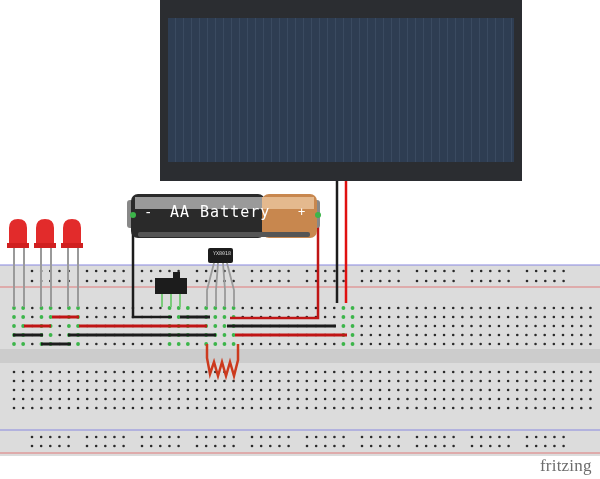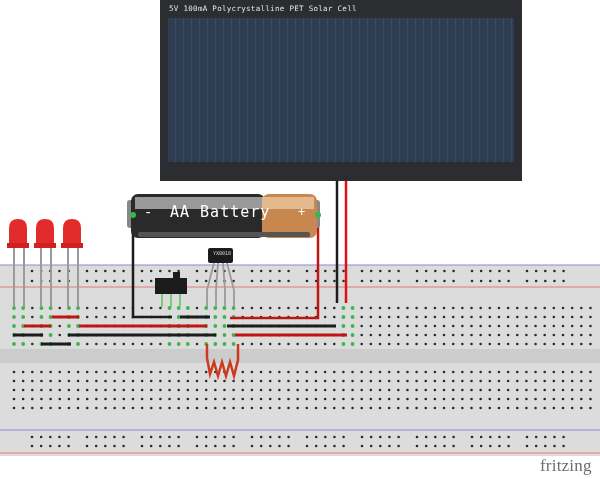--- a/index.html
+++ b/index.html
@@ -936,21 +936,20 @@
     <rect x="262" y="194" width="55" height="44" rx="7" fill="#c8874e"></rect>
     <rect x="135" y="197" width="127" height="12" fill="#9a9a9a"></rect>
     <rect x="262" y="197" width="52" height="12" fill="#e4b98e"></rect>
     <rect x="138" y="232" width="172" height="5" rx="2" fill="#555"></rect>
     <circle cx="133" cy="215" r="3" fill="#3cb54a"></circle>
     <circle cx="318" cy="215" r="3" fill="#3cb54a"></circle>
   </g>
 </svg>
 
 <div class="solar">
-  <div class="solar-title">5V 100mA Polycrystalline PET Solar Cell</div>
   <div class="solar-cells"></div>
 </div>
 
 <div class="bat-minus">-</div>
 <div class="battery-label">AA Battery</div>
 <div class="bat-plus">+</div>
 <div class="chip-label">YX8018</div>
 <div class="fritzing">fritzing</div>
 
 </body></html>

